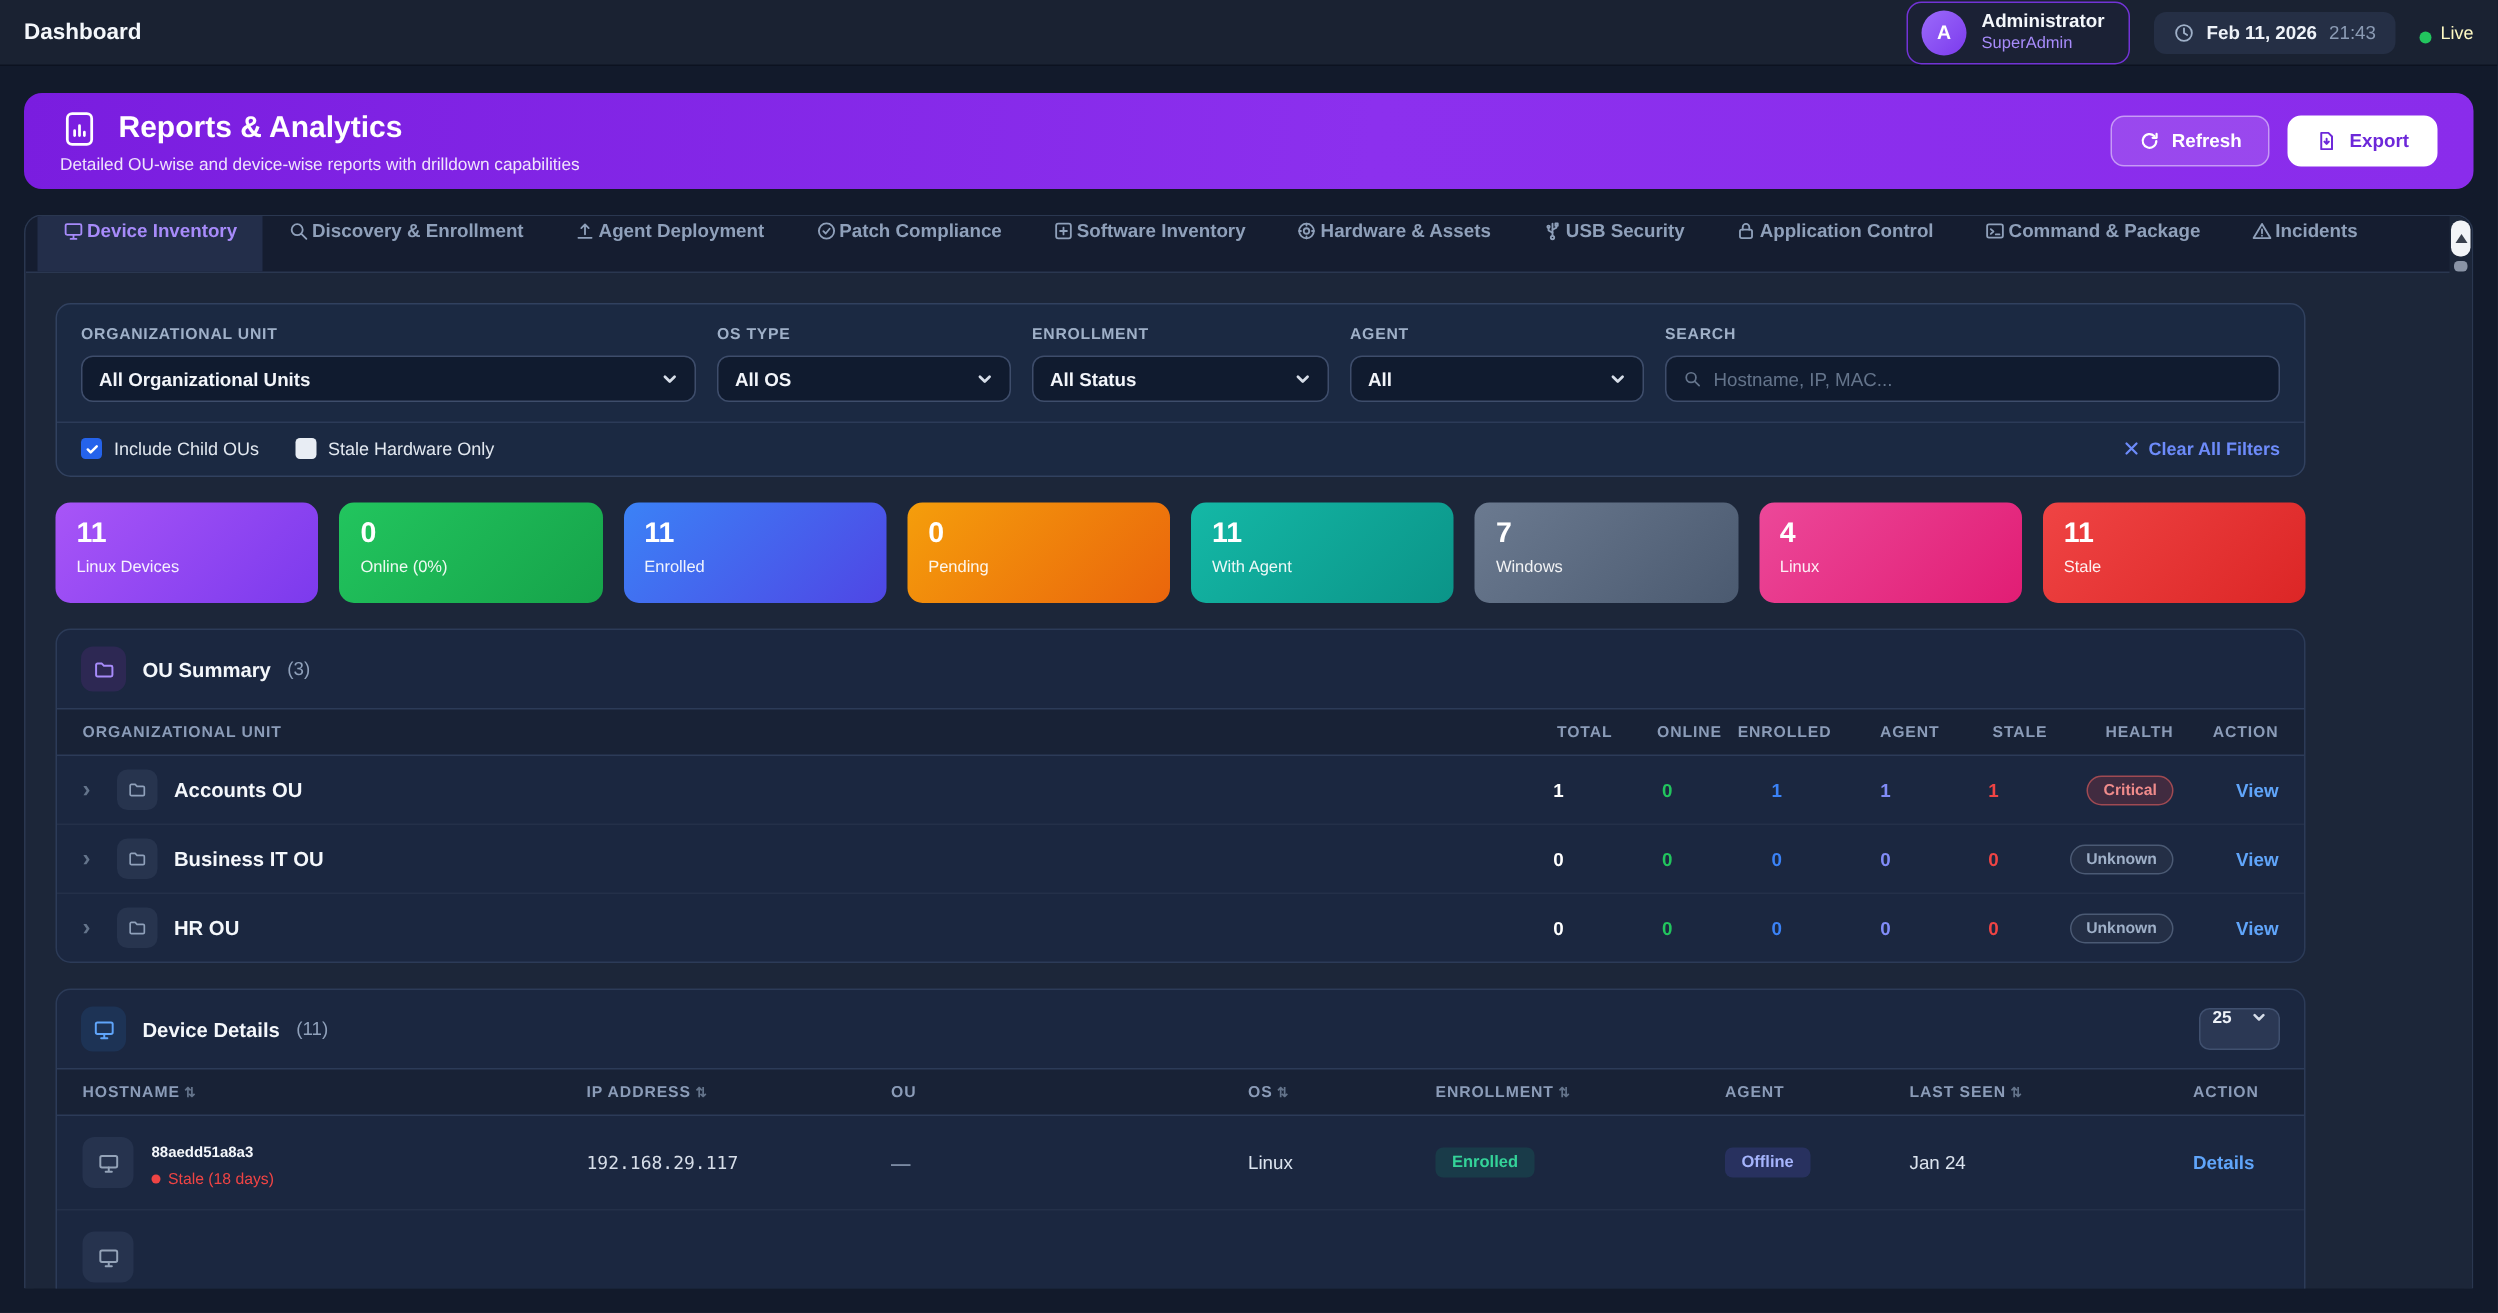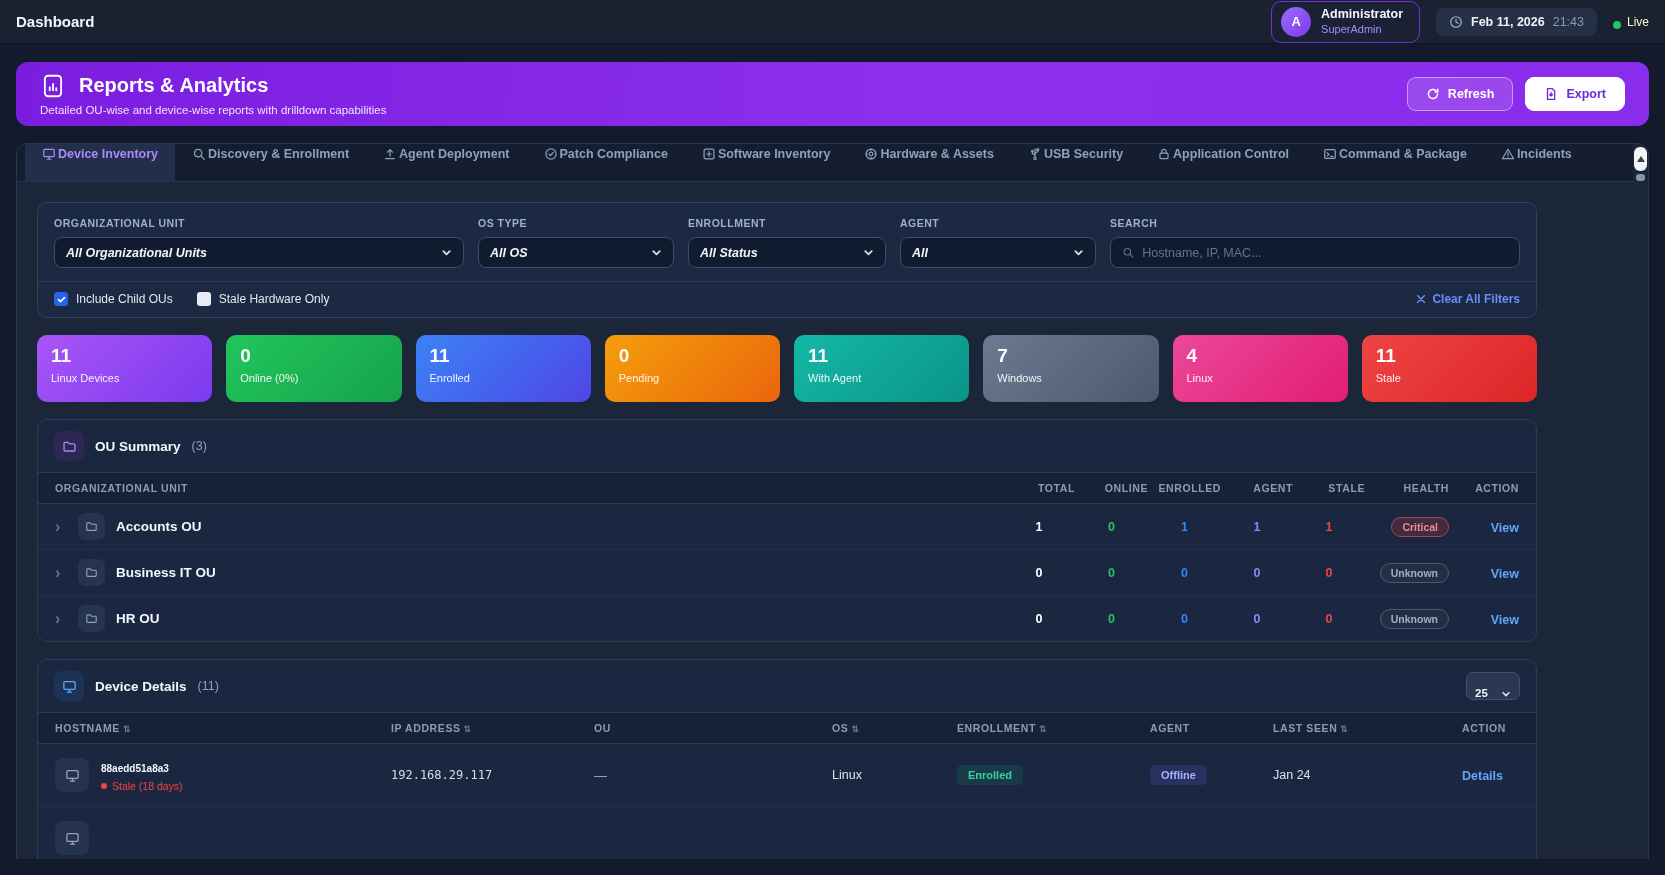--- a/index.html
+++ b/index.html
@@ -55,21 +55,21 @@
   .content{padding:20px;width:1540px;}
 
   
   .filter-panel{background:#1b2942;border:1px solid #31415f;border-radius:10px;padding:14px 16px 11px;}
   .filter-row{display:flex;gap:14px;}
   .fgroup{display:flex;flex-direction:column;}
   .fg-ou{width:410px;} .fg-os{width:196px;} .fg-en{width:198px;} .fg-ag{width:196px;} .fg-se{width:410px;}
   .flabel{font-size:10.5px;font-weight:700;letter-spacing:.5px;color:#9fb0c8;margin-bottom:8px;}
   .select{height:31px;background:#101b2f;border:1px solid #3e4d6b;border-radius:8px;
     display:flex;align-items:center;justify-content:space-between;padding:0 11px;cursor:pointer;}
-  .select .val{font-size:12.5px;font-weight:600;color:#f2f5fa;font-style:italic;}
+  .select .val{font-size:12.5px;font-weight:600;color:#f2f5fa;}
   .chev{stroke:#d6dde8;fill:none;stroke-width:2;stroke-linecap:round;stroke-linejoin:round;}
   .search-box{height:31px;background:#101b2f;border:1px solid #3e4d6b;border-radius:8px;
     display:flex;align-items:center;gap:8px;padding:0 11px;}
   .search-box input{background:transparent;border:none;outline:none;color:#e7edf6;
     font-size:12.5px;width:100%;font-family:"Liberation Sans",sans-serif;}
   .search-box input::placeholder{color:#64748b;}
   .fdivider{border-top:1px solid #2c3b58;margin:13px -16px 10px;}
   .checks-row{display:flex;align-items:center;gap:24px;}
   .check{display:flex;align-items:center;gap:8px;font-size:12px;color:#e2e8f0;cursor:pointer;}
   .cbox{width:14px;height:14px;border-radius:3px;flex:0 0 auto;}
@@ -95,21 +95,21 @@
   
   .panel{margin-top:17px;border:1px solid #2c3b58;border-radius:10px;background:#1b2740;overflow:hidden;}
   .panel-head{display:flex;align-items:center;gap:11px;padding:11px 16px;}
   .icon-badge{width:30px;height:30px;border-radius:8px;display:flex;align-items:center;justify-content:center;flex:0 0 auto;}
   .icon-badge.purple{background:#2d2853;}
   .icon-badge.blue{background:#1d3355;}
   .panel-title{font-size:13.5px;font-weight:700;color:#f4f7fb;}
   .panel-count{font-size:12.5px;color:#8fa0ba;}
   .head-spacer{flex:1;}
   .pagesize{width:54px;height:28px;background:#2b3854;border:1px solid #40506f;border-radius:7px;
-    display:flex;align-items:flex-end;justify-content:space-between;padding:0 8px;cursor:pointer;}
+    display:flex;align-items:flex-start;justify-content:space-between;padding:0 8px;cursor:pointer;}
   .pagesize .val{font-size:11.5px;font-weight:700;color:#eef2f8;}
 
   .thead{background:#182236;border-top:1px solid #2c3b58;border-bottom:1px solid #2c3b58;
     padding:9px 17px;}
   .th{font-size:10.5px;font-weight:700;letter-spacing:.6px;color:#8b9cb8;white-space:nowrap;}
   .sort{color:#64748b;font-size:9px;margin-left:3px;}
 
   .ou-grid{display:grid;grid-template-columns:1fr 72px 73px 73px 72px 72px 84px 70px;align-items:center;}
   .ou-row{padding:9px 17px;border-bottom:1px solid #243049;}
   .ou-row:last-child{border-bottom:none;}

